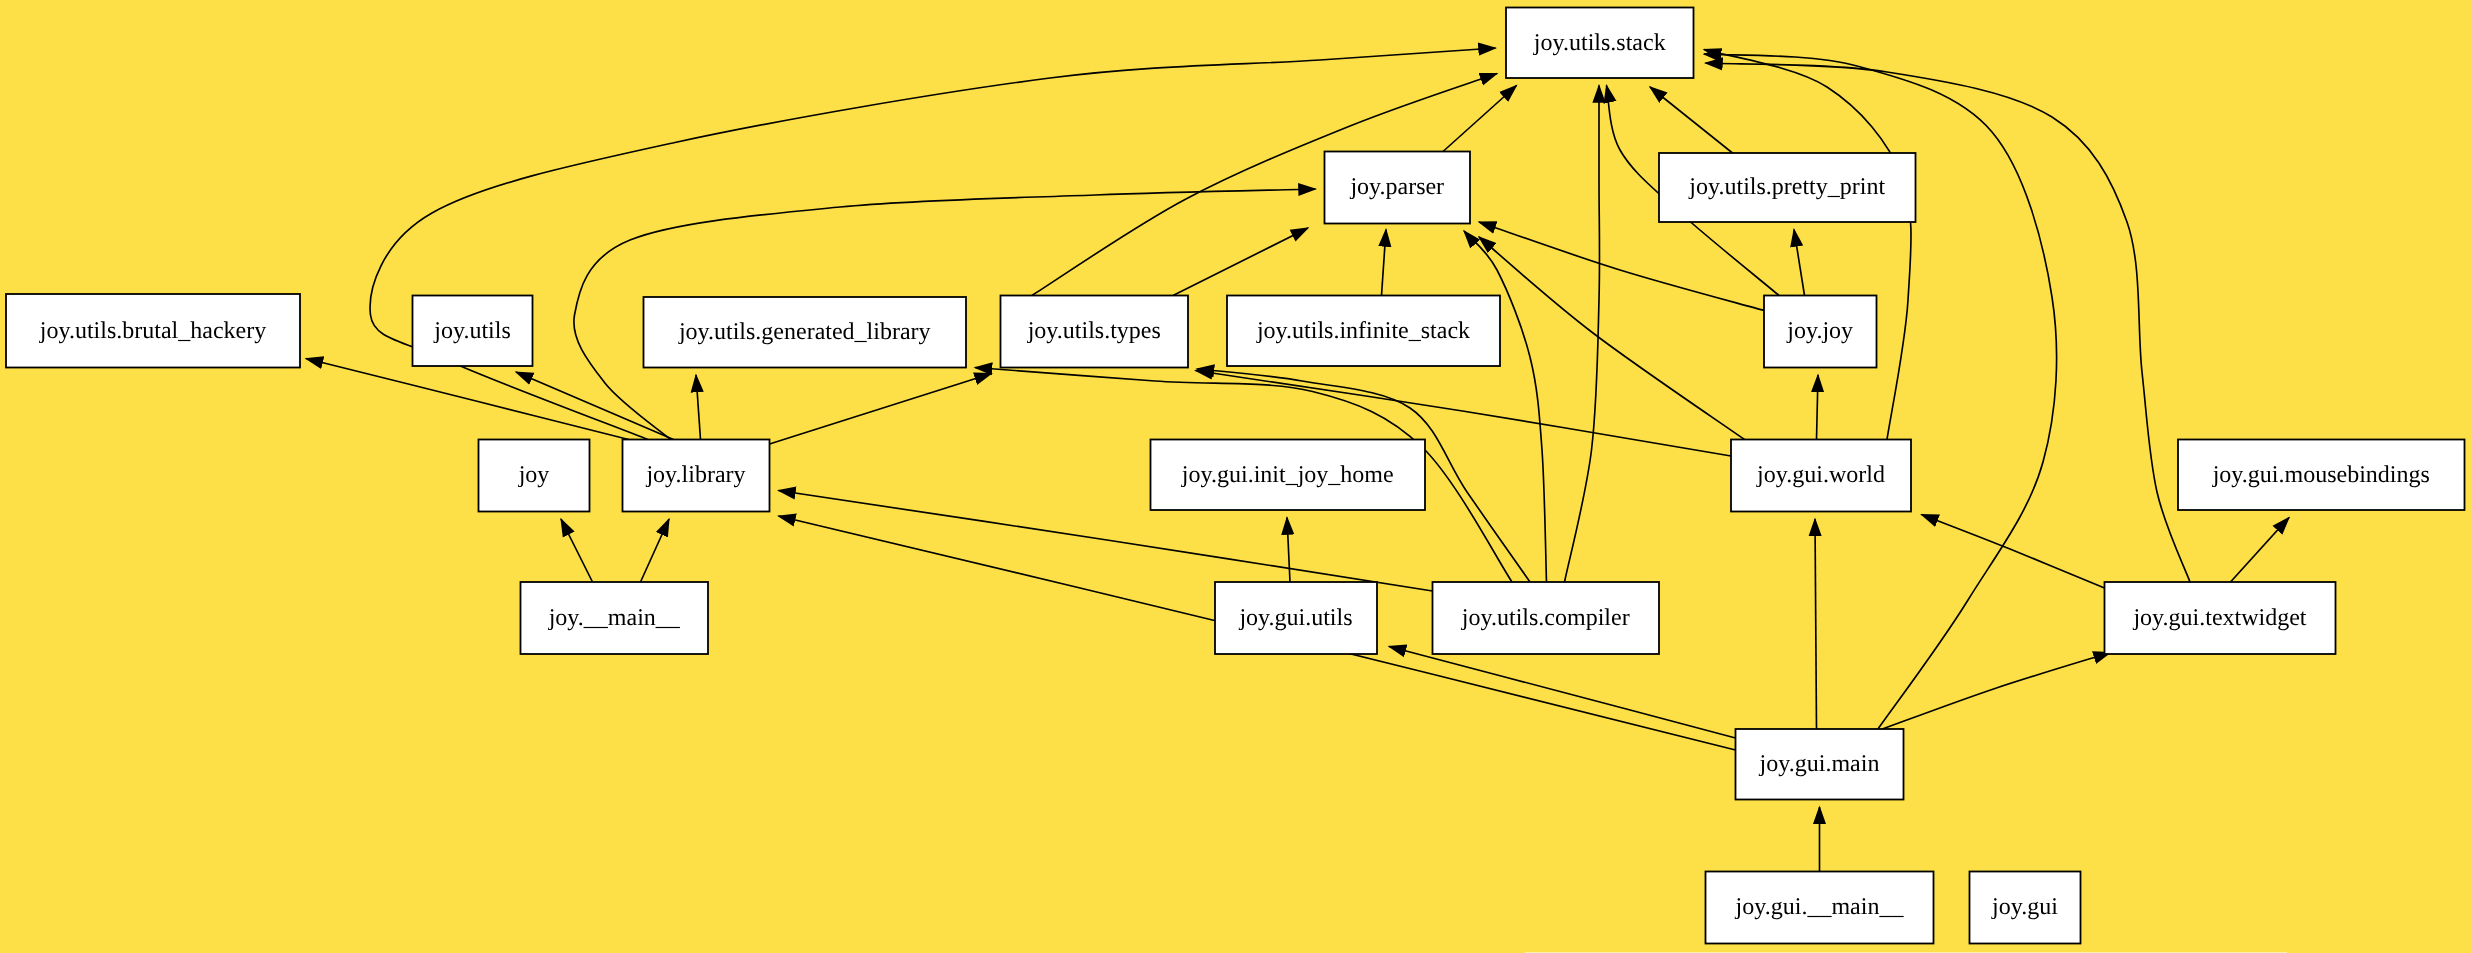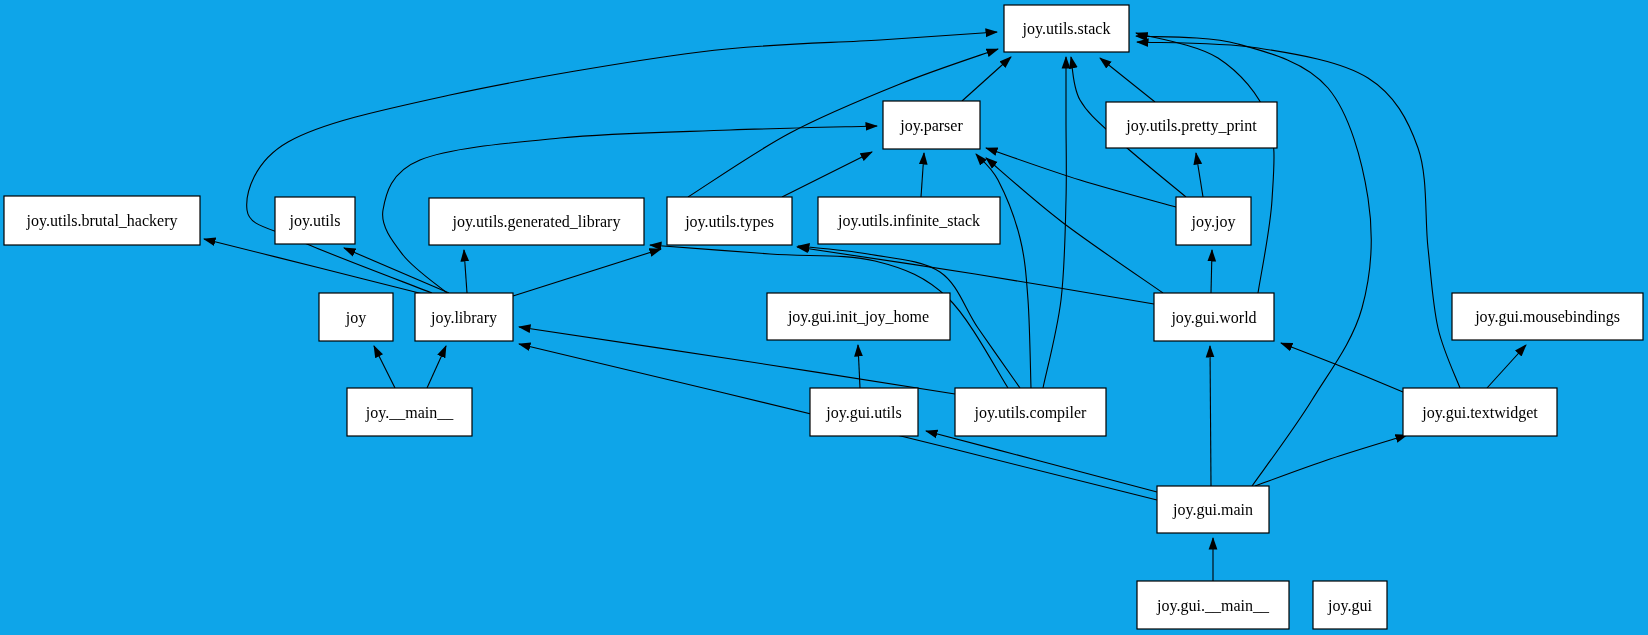--- a/index.html
+++ b/index.html
@@ -4,21 +4,21 @@
 <style>
   html, body {
     margin: 0;
     padding: 0;
     background: #ffffff;
   }
   .stage {
     position: relative;
     width: 1648px;
     height: 635px;
-    background: #0ea5e9;
+    background: #fde047;
     overflow: hidden;
   }
   svg text {
     font-family: "Liberation Serif", "DejaVu Serif", serif;
     font-size: 16px;
     fill: #000000;
   }
   svg rect.node-box {
     fill: #ffffff;
     stroke: #000000;

